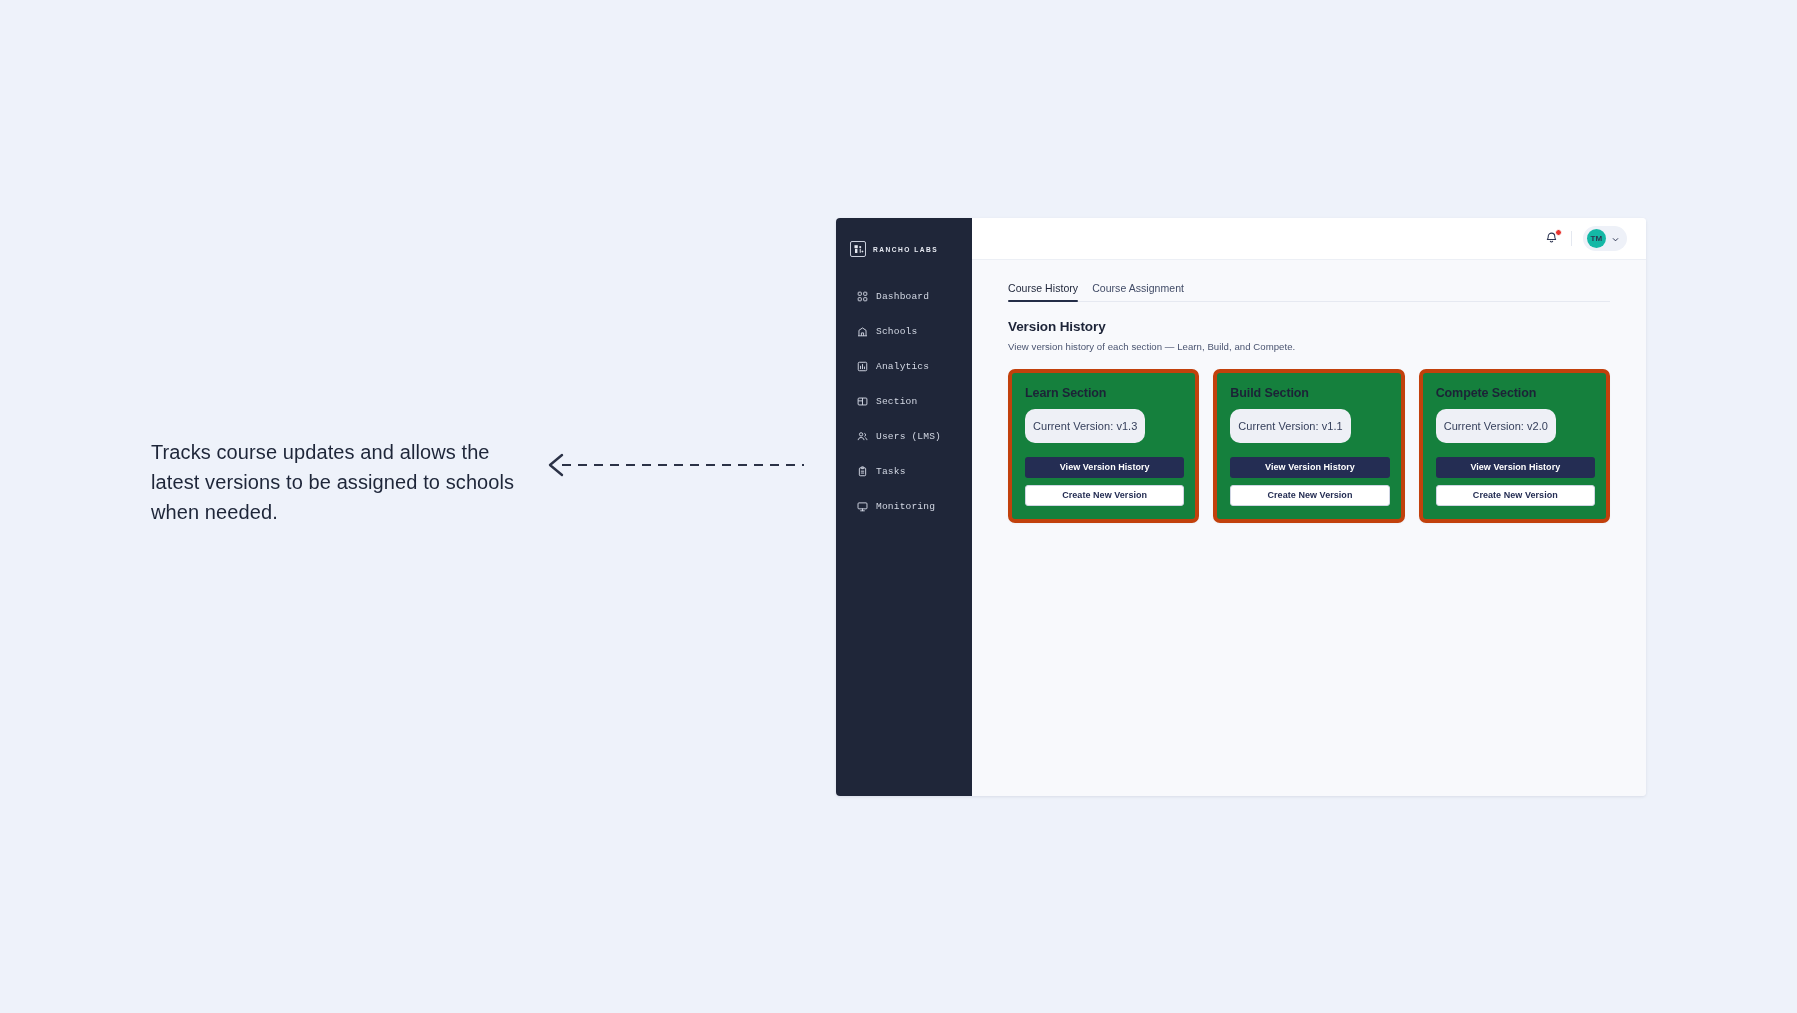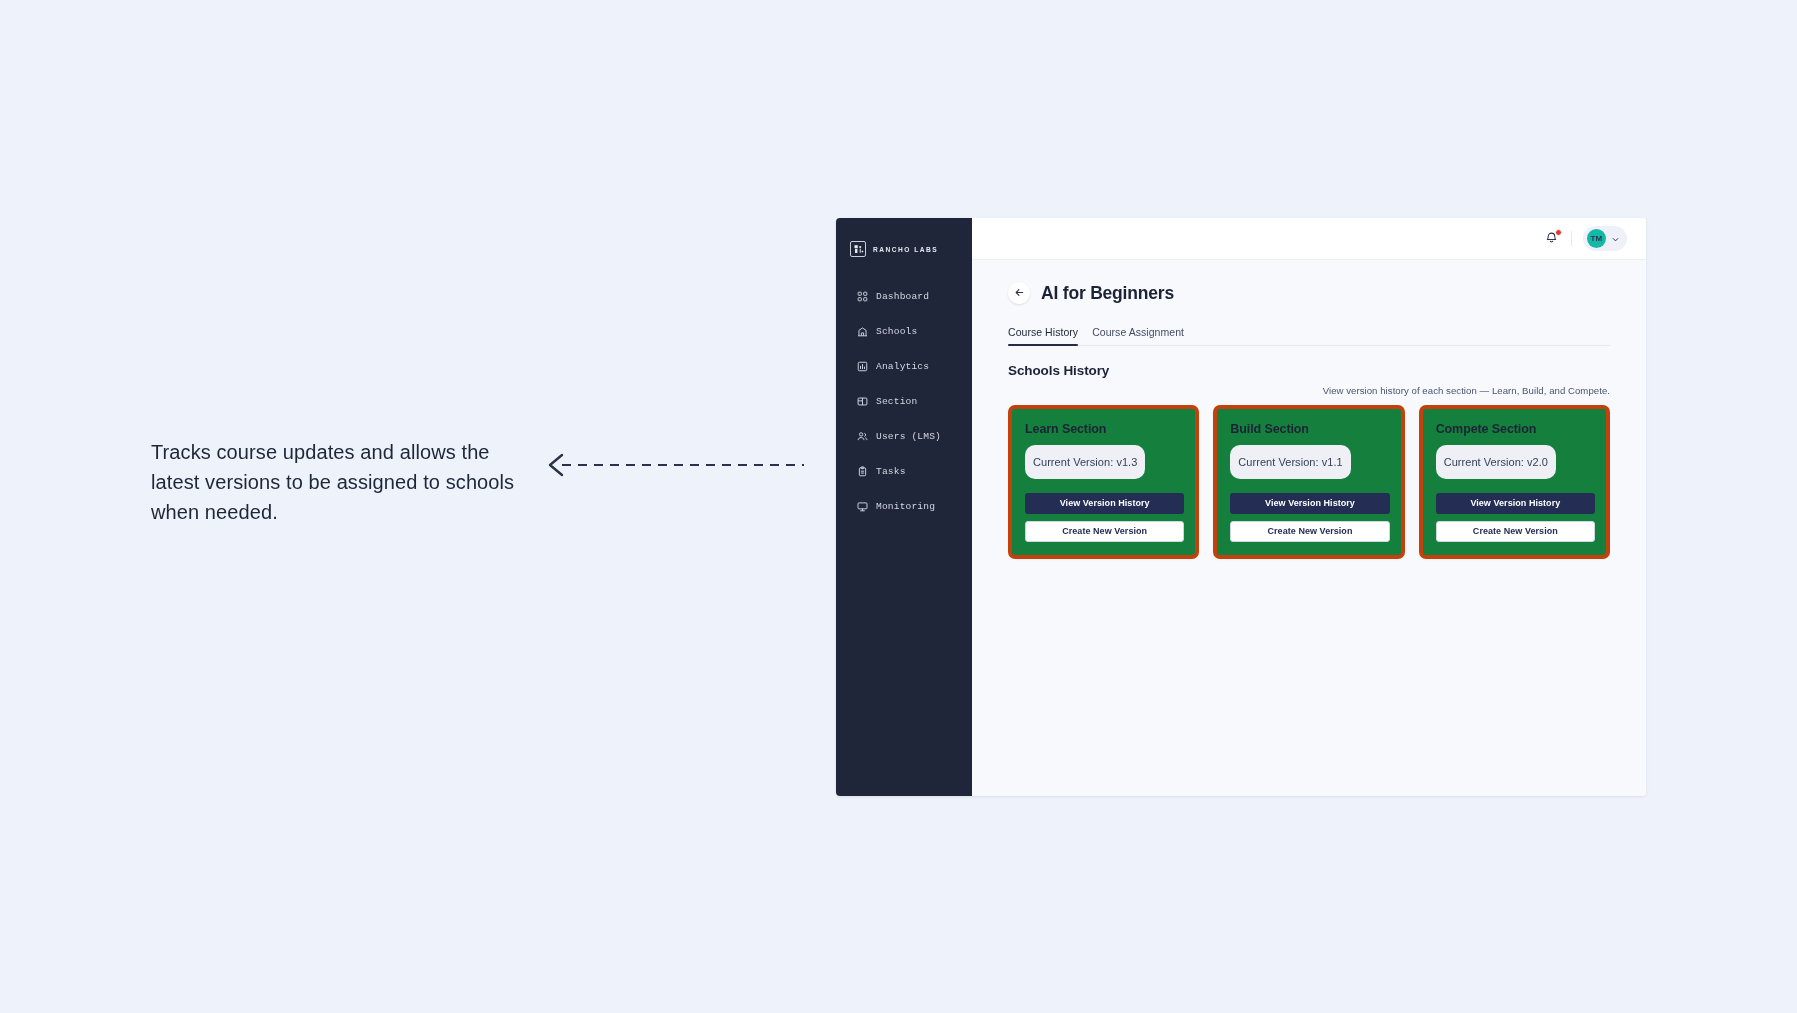--- a/index.html
+++ b/index.html
@@ -227,23 +227,22 @@
   .section-title {
     font-size: 13.5px;
     font-weight: 700;
     color: #1c2337;
     margin-bottom: 7px;
     letter-spacing: -0.1px;
   }
   .section-sub {
     font-size: 9.6px;
     color: #4a5470;
-    margin-bottom: 9px;
+    margin-bottom: 17px;
     letter-spacing: 0.05px;
-    text-align: right;
   }
 
   .cards {
     display: flex;
     gap: 14px;
   }
   .card {
     width: 193px;
     background: #15803d;
     border: 4px solid #c2410c;
@@ -421,37 +420,27 @@
         <span>
           <svg width="9" height="9" viewBox="0 0 12 12" fill="none" stroke="#3a4karat">
             <path d="M3 4.8L6 7.8l3-3" stroke="#2b3350" stroke-width="1.3" stroke-linecap="round" stroke-linejoin="round"></path>
           </svg>
         </span>
       </div>
     </header>
 
     <div class="content">
 
-      <div class="page-head">
-        <div class="back-btn">
-          <span>
-            <svg width="11" height="11" viewBox="0 0 14 14" fill="none" stroke="#2b3350" stroke-width="1.4">
-              <path d="M11 7H3.2M6.2 3.4L2.8 7l3.4 3.6" stroke-linecap="round" stroke-linejoin="round"></path>
-            </svg>
-          </span>
-        </div>
-        <h1 class="page-title">AI for Beginners</h1>
-      </div>
 
       <div class="tabs">
         <div class="tab active">Course History</div>
         <div class="tab">Course Assignment</div>
       </div>
 
-      <h2 class="section-title">Schools History</h2>
+      <h2 class="section-title">Version History</h2>
       <p class="section-sub">View version history of each section — Learn, Build, and Compete.</p>
 
       <div class="cards">
 
         <div class="card">
           <div class="card-title">Learn Section</div>
           <div class="badge">Current Version: v1.3</div>
           <button class="btn btn-primary">View Version History</button>
           <button class="btn btn-outline">Create New Version</button>
         </div>

